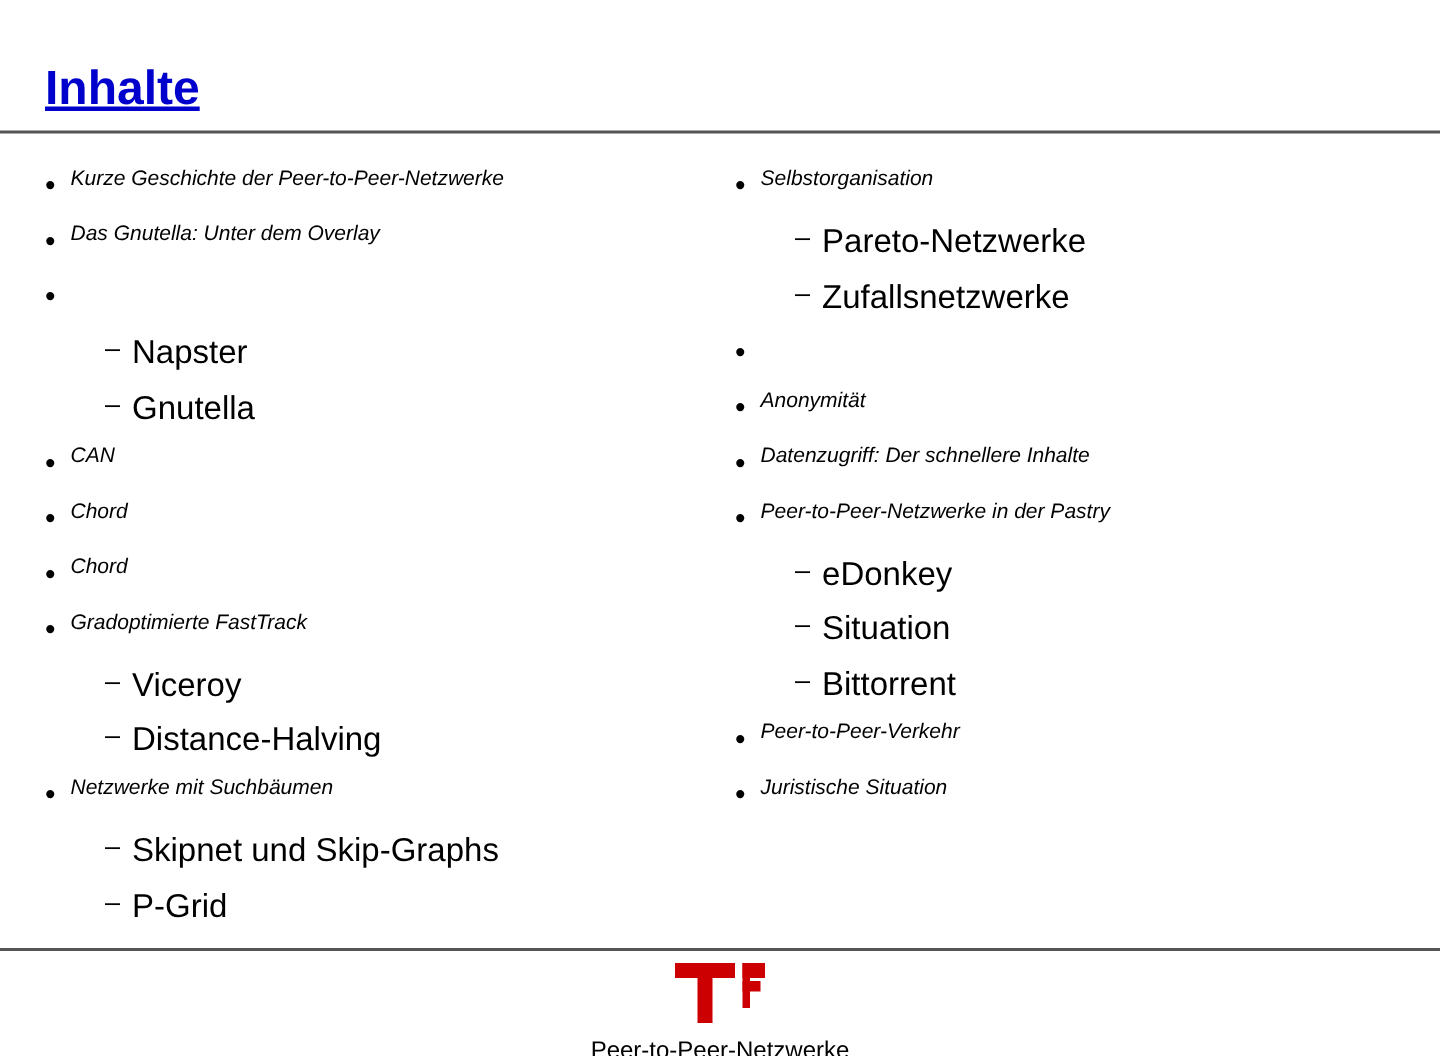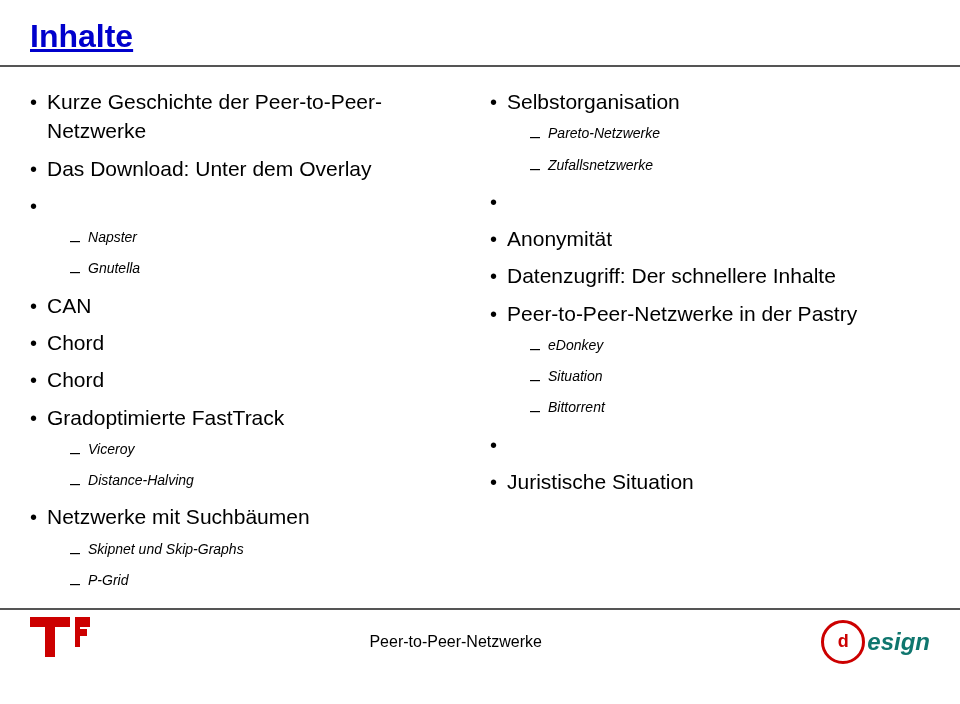--- a/index.html
+++ b/index.html
@@ -11,20 +11,21 @@
       font-size: 18px;
       color: #000000;
       overflow: hidden;
     }
 
     .page {
       width: 960px;
       height: 535px;
       display: flex;
       flex-direction: column;
+      margin-top: 22px;
     }
 
     
     .header {
       padding: 18px 30px 10px 30px;
       border-bottom: 2px solid #555;
     }
 
     .title {
       font-size: 32px;
@@ -65,52 +66,53 @@
     }
 
     .bullet {
       font-size: 20px;
       margin-right: 10px;
       margin-top: 1px;
       flex-shrink: 0;
     }
 
     .bullet-text {
-      font-size: 21px;
+      font-size: 14px;
       font-weight: normal;
+      font-style: italic;
     }
 
     
     .dash-item {
       display: flex;
       align-items: flex-start;
       margin-bottom: 2px;
       margin-left: 40px;
       line-height: 1.4;
     }
 
     .dash {
       margin-right: 8px;
       flex-shrink: 0;
       font-size: 18px;
     }
 
     .dash-text {
-      font-size: 14px;
-      font-style: italic;
+      font-size: 22px;
     }
 
     
     .footer {
       border-top: 2px solid #555;
       padding: 8px 30px;
       display: flex;
       align-items: center;
       justify-content: space-between;
       height: 65px;
+      flex-direction: column;
     }
 
     .footer-logo-left {
       display: flex;
       align-items: center;
     }
 
     
     .footer-center {
       font-size: 16px;
@@ -155,21 +157,21 @@
 
   <div class="main-content">
 
     <div class="left-col" id="left-col">
         <div class="bullet-item">
           <span class="bullet">•</span>
           <span class="bullet-text">Kurze Geschichte der Peer-to-Peer-Netzwerke</span>
         </div>
         <div class="bullet-item">
           <span class="bullet">•</span>
-          <span class="bullet-text">Das Download: Unter dem Overlay</span>
+          <span class="bullet-text">Das Gnutella: Unter dem Overlay</span>
         </div>
         <div class="bullet-item">
           <span class="bullet">•</span>
         </div>
         <div class="dash-item">
           <span class="dash">–</span>
           <span class="dash-text">Napster</span>
         </div>
         <div class="dash-item">
           <span class="dash">–</span>
@@ -248,20 +250,21 @@
         <div class="dash-item">
           <span class="dash">–</span>
           <span class="dash-text">Situation</span>
         </div>
         <div class="dash-item">
           <span class="dash">–</span>
           <span class="dash-text">Bittorrent</span>
         </div>
         <div class="bullet-item">
           <span class="bullet">•</span>
+          <span class="bullet-text">Peer-to-Peer-Verkehr</span>
         </div>
         <div class="bullet-item">
           <span class="bullet">•</span>
           <span class="bullet-text">Juristische Situation</span>
         </div>
       </div>
 
   </div>
 
   <div class="footer">

